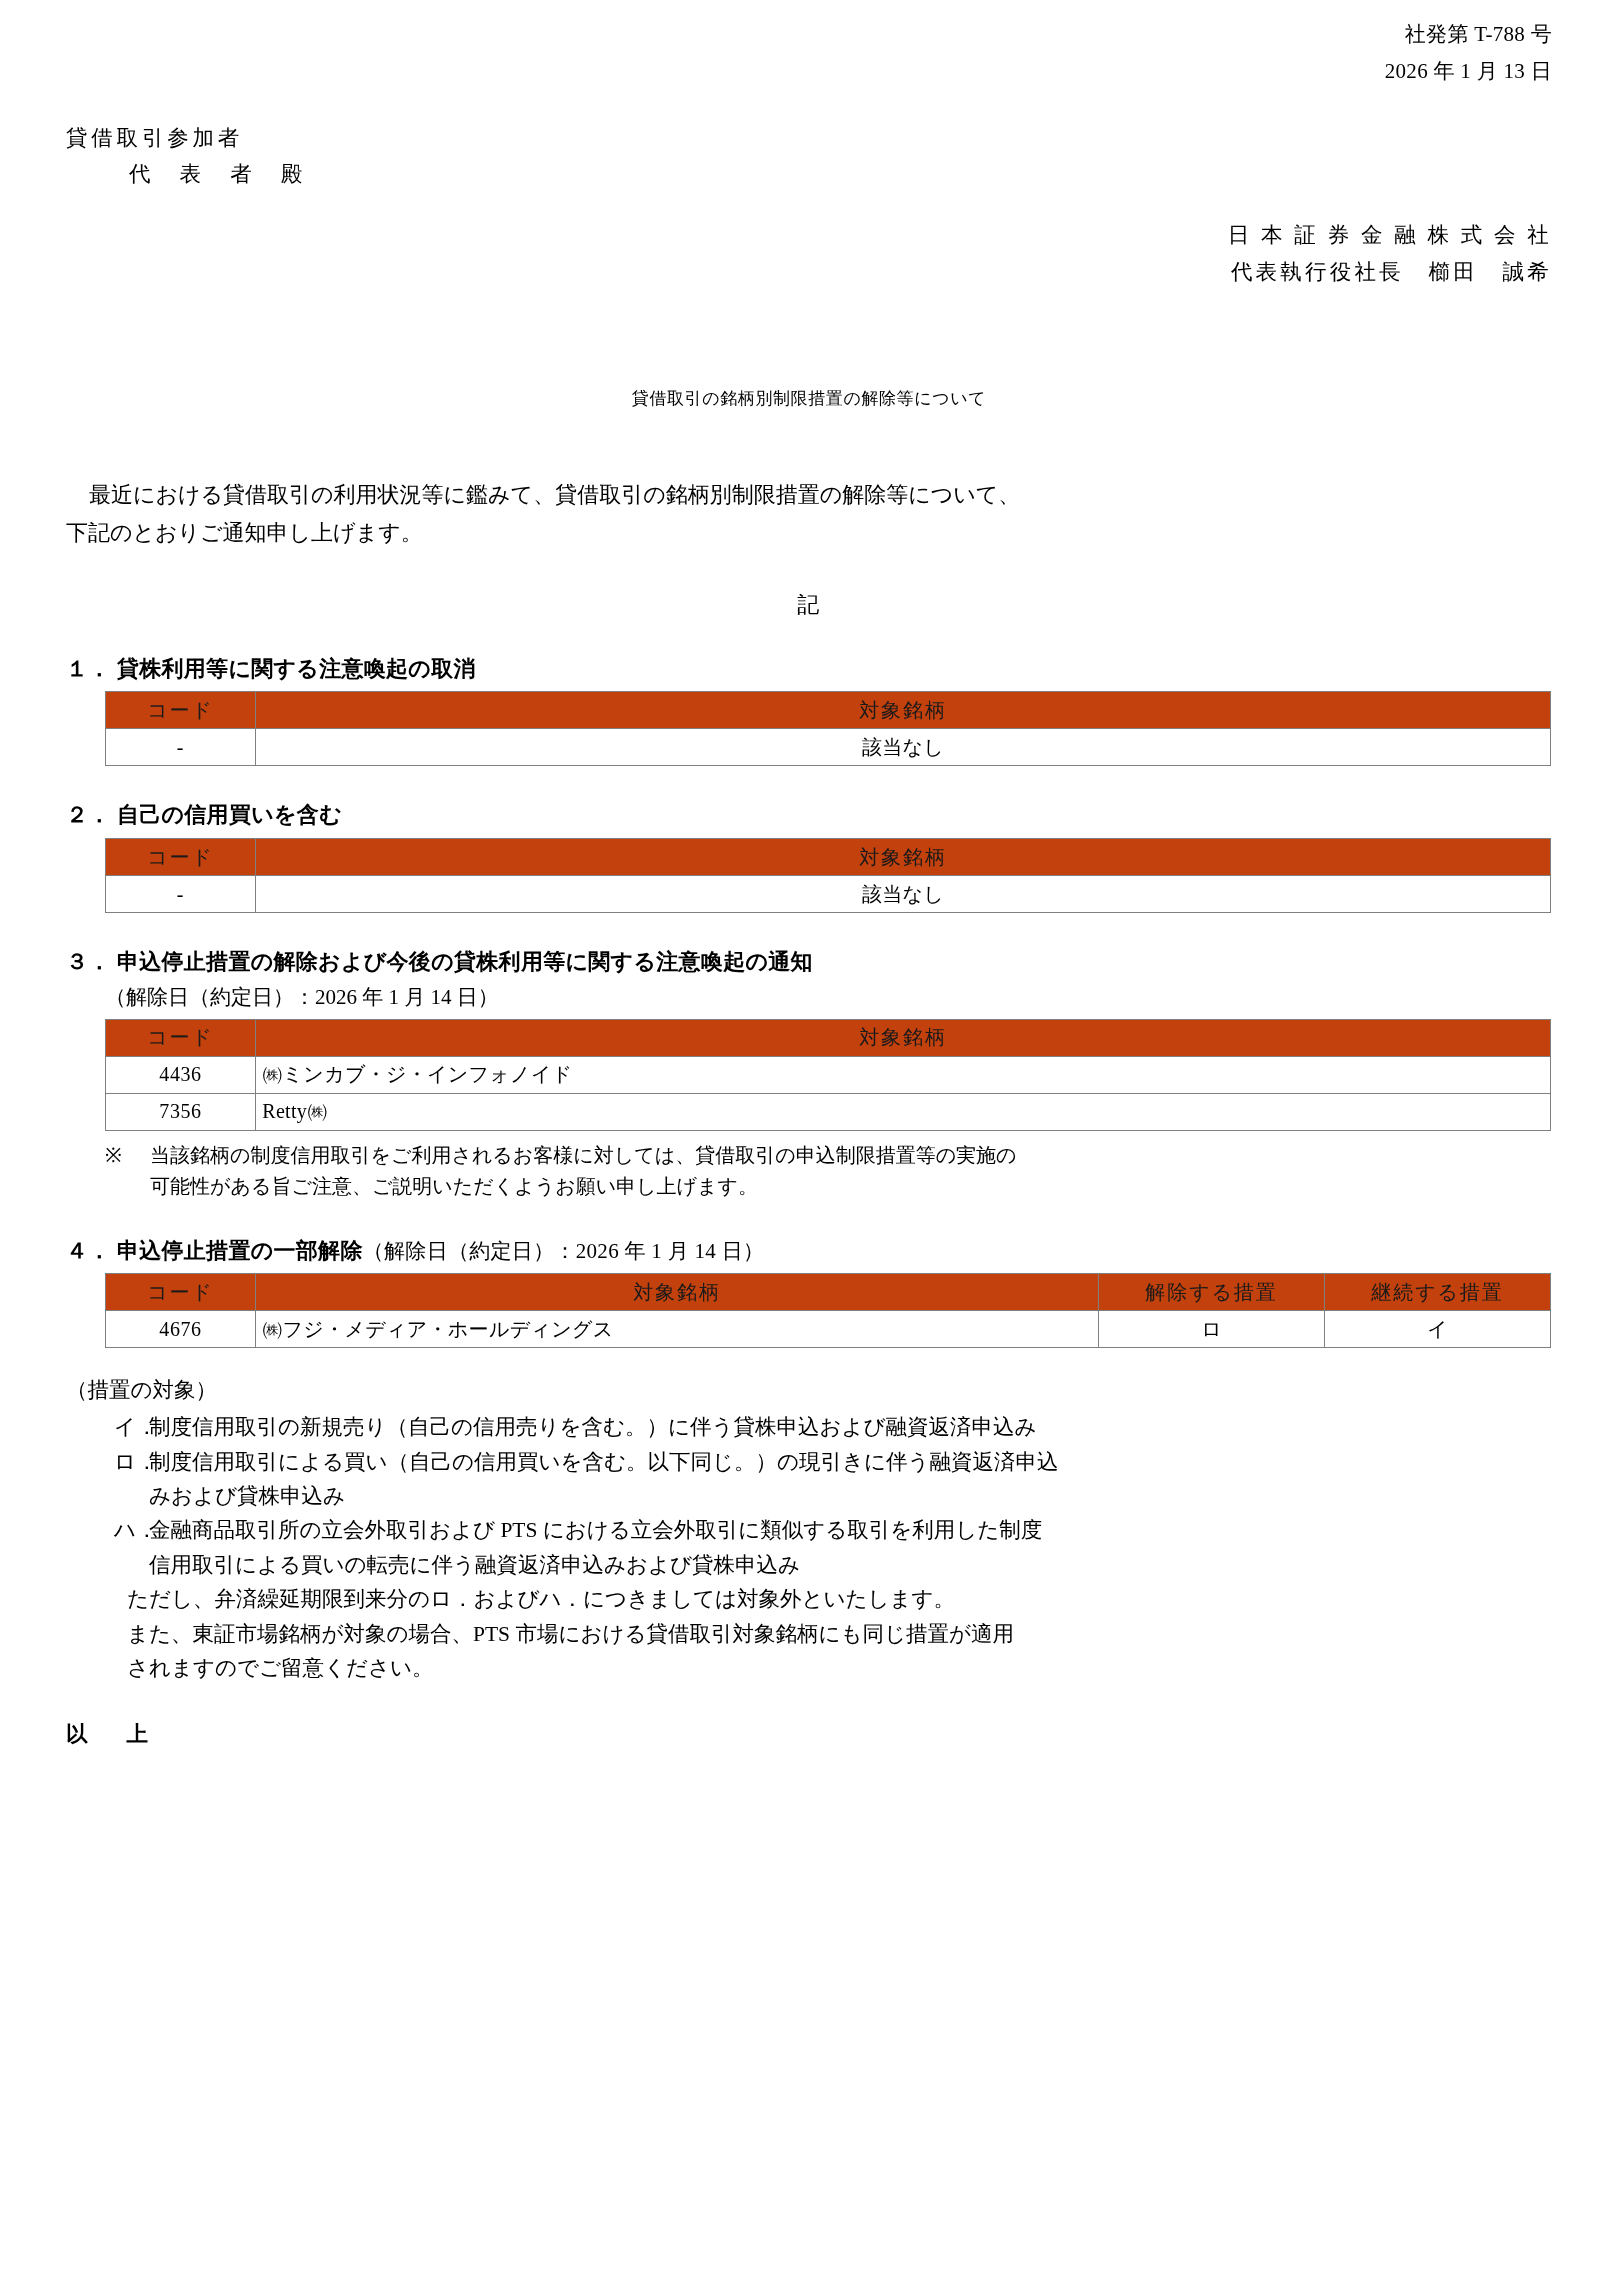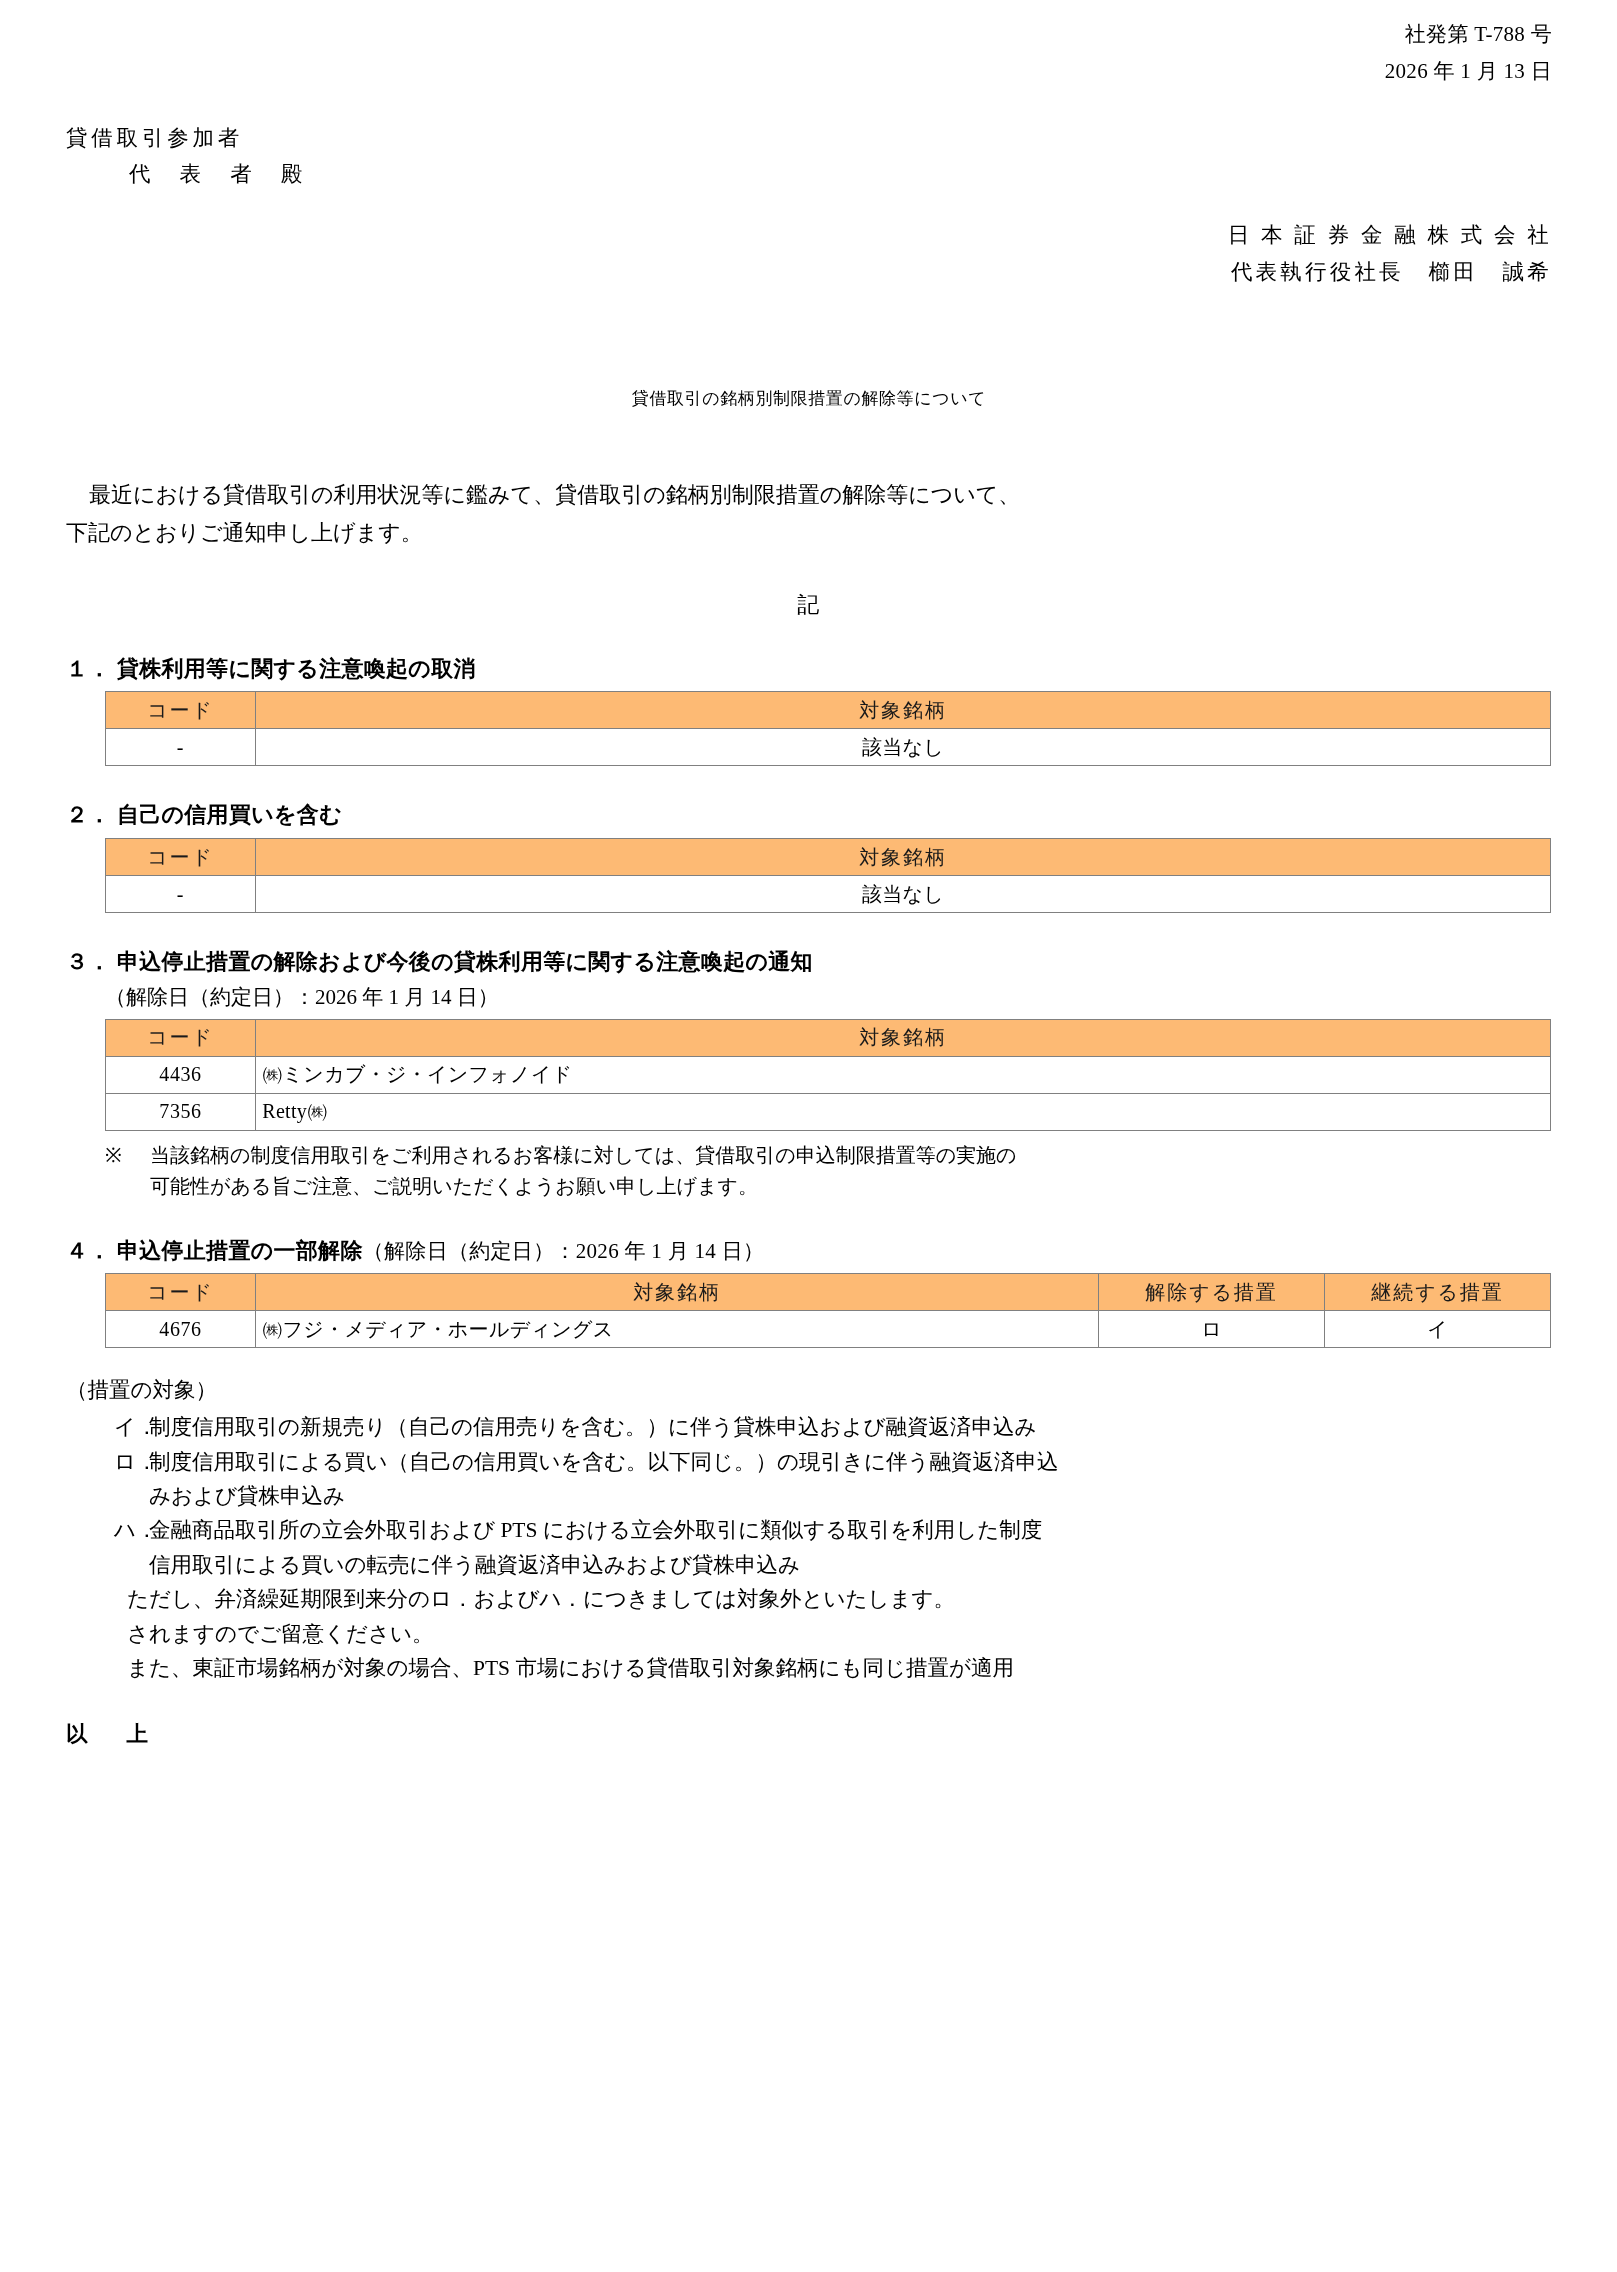--- a/index.html
+++ b/index.html
@@ -91,21 +91,21 @@
     table-layout: fixed;
   }
   table.tbl th, table.tbl td {
     border: 0.6px solid #808080;
     font-size: 20px;
     height: 37px;
     padding: 1.3px 6.3px;
     box-sizing: border-box;
   }
   table.tbl th {
-    background: #fdba74;
+    background: #c2410c;
     color: #1a1a1a;
     font-weight: normal;
     letter-spacing: 1.9px;
     text-align: center;
   }
   td.code {
     text-align: center;
     width: 150px;
     letter-spacing: 0.6px;
   }
@@ -304,21 +304,21 @@
     <div class="m-item">
       <div class="mk">ハ．</div>
       <div class="tx">
         <div>金融商品取引所の立会外取引および PTS における立会外取引に類似する取引を利用した制度</div>
         <div>信用取引による買いの転売に伴う融資返済申込みおよび貸株申込み</div>
       </div>
     </div>
 
     <div class="m-plain">
       <div>ただし、弁済繰延期限到来分のロ．およびハ．につきましては対象外といたします。</div>
+      <div>また、東証市場銘柄が対象の場合、PTS 市場における貸借取引対象銘柄にも同じ措置が適用</div>
       <div>されますのでご留意ください。</div>
-      <div>また、東証市場銘柄が対象の場合、PTS 市場における貸借取引対象銘柄にも同じ措置が適用</div>
     </div>
   </div>
 
   <div class="closing">以　上</div>
 
 </div>
 
 
 </body></html>

